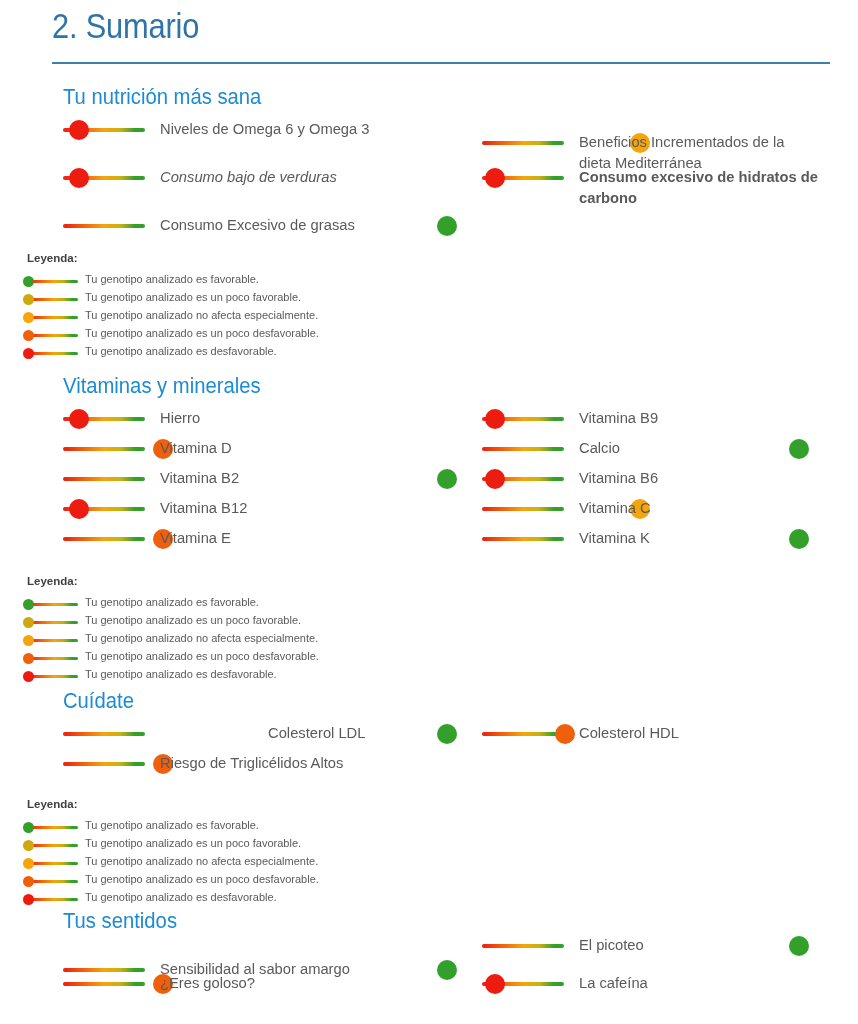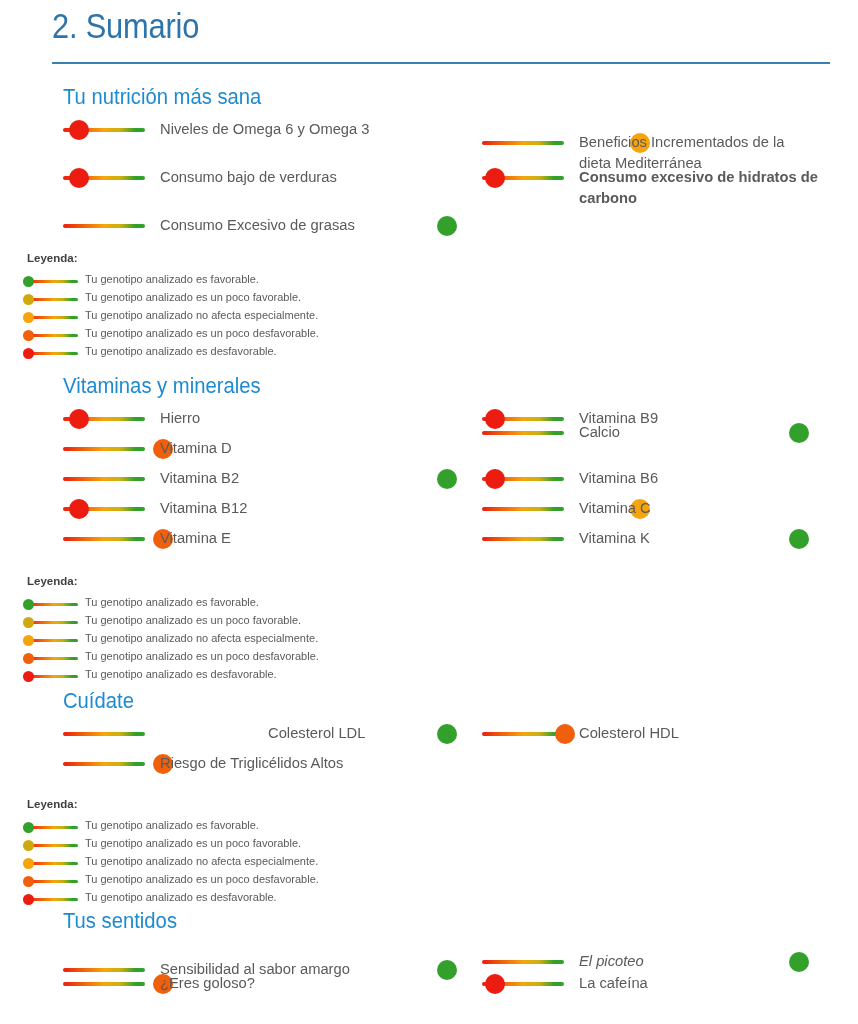--- a/index.html
+++ b/index.html
@@ -95,21 +95,21 @@
   <div class="title-rule"></div>
 
   <div id="sections-root">
       <div class="section" style="top: 84px;">
         <div class="section-title">Tu nutrición más sana</div>
         <div class="item col-left" style="top: 36px;">
           <div class="bar"></div>
           <div class="dot" title="desfavorable" style="left: 4%; background: rgb(237, 28, 16);"></div>
           <div class="item-label">Niveles de Omega 6 y Omega 3</div>
         </div>
-        <div class="item col-left" style="top: 84px;">
+        <div class="item col-left" style="top: 84px; font-style: italic;">
           <div class="bar"></div>
           <div class="dot" title="desfavorable" style="left: 4%; background: rgb(237, 28, 16);"></div>
           <div class="item-label">Consumo bajo de verduras</div>
         </div>
         <div class="item col-left" style="top: 132px;">
           <div class="bar"></div>
           <div class="dot" title="favorable" style="left: 96%; background: rgb(51, 160, 44);"></div>
           <div class="item-label">Consumo Excesivo de grasas</div>
         </div>
         <div class="item col-right" style="top: 49px;">
@@ -178,21 +178,21 @@
         <div class="item col-left" style="top: 156px;">
           <div class="bar"></div>
           <div class="dot" title="poco-desfavorable" style="left: 25%; background: rgb(240, 96, 12);"></div>
           <div class="item-label">Vitamina E</div>
         </div>
         <div class="item col-right" style="top: 36px;">
           <div class="bar"></div>
           <div class="dot" title="desfavorable" style="left: 4%; background: rgb(237, 28, 16);"></div>
           <div class="item-label">Vitamina B9</div>
         </div>
-        <div class="item col-right" style="top: 50px;">
+        <div class="item col-right" style="top: 66px;">
           <div class="bar"></div>
           <div class="dot" title="favorable" style="left: 96%; background: rgb(51, 160, 44);"></div>
           <div class="item-label">Calcio</div>
         </div>
         <div class="item col-right" style="top: 96px;">
           <div class="bar"></div>
           <div class="dot" title="desfavorable" style="left: 4%; background: rgb(237, 28, 16);"></div>
           <div class="item-label">Vitamina B6</div>
         </div>
         <div class="item col-right" style="top: 126px;">
@@ -285,21 +285,21 @@
         <div class="item col-left" style="top: 52px;">
           <div class="bar"></div>
           <div class="dot" title="favorable" style="left: 96%; background: rgb(51, 160, 44);"></div>
           <div class="item-label">Sensibilidad al sabor amargo</div>
         </div>
         <div class="item col-left" style="top: 66px;">
           <div class="bar"></div>
           <div class="dot" title="poco-desfavorable" style="left: 25%; background: rgb(240, 96, 12);"></div>
           <div class="item-label">¿Eres goloso?</div>
         </div>
-        <div class="item col-right" style="top: 44px; font-style: italic;">
+        <div class="item col-right" style="top: 28px;">
           <div class="bar"></div>
           <div class="dot" title="favorable" style="left: 96%; background: rgb(51, 160, 44);"></div>
           <div class="item-label">El picoteo</div>
         </div>
         <div class="item col-right" style="top: 66px;">
           <div class="bar"></div>
           <div class="dot" title="desfavorable" style="left: 4%; background: rgb(237, 28, 16);"></div>
           <div class="item-label">La cafeína</div>
         </div>
       </div>

